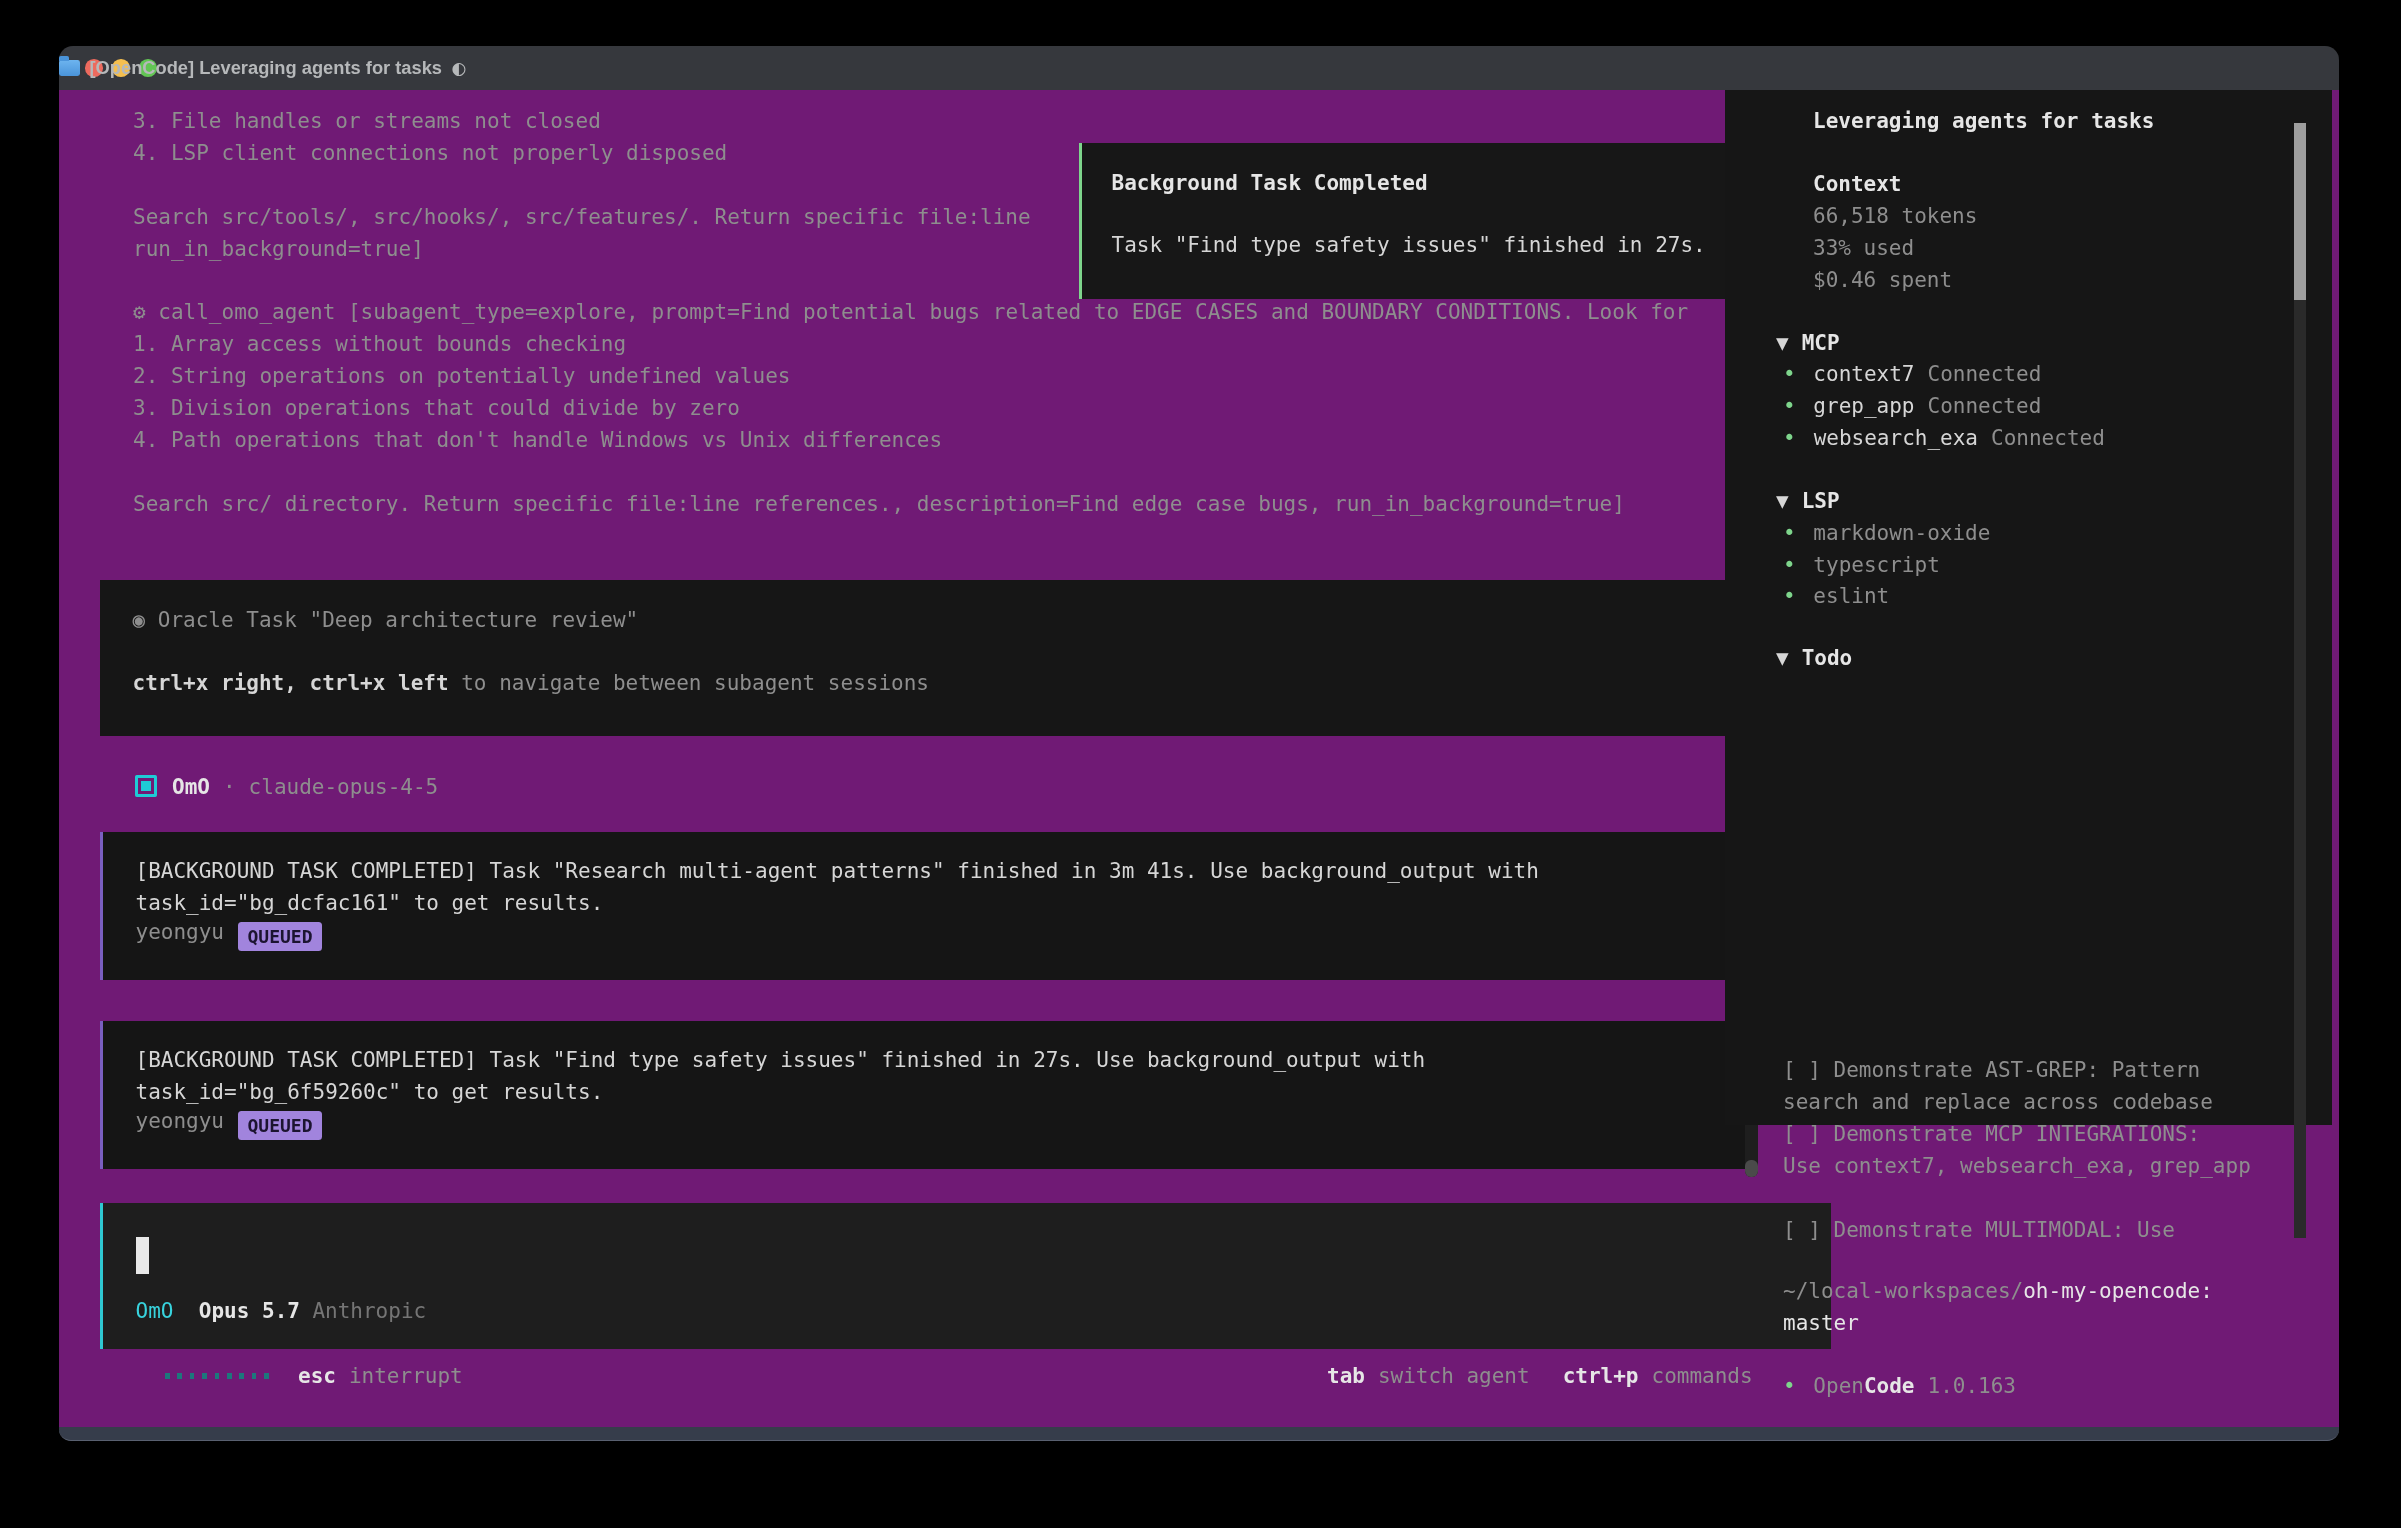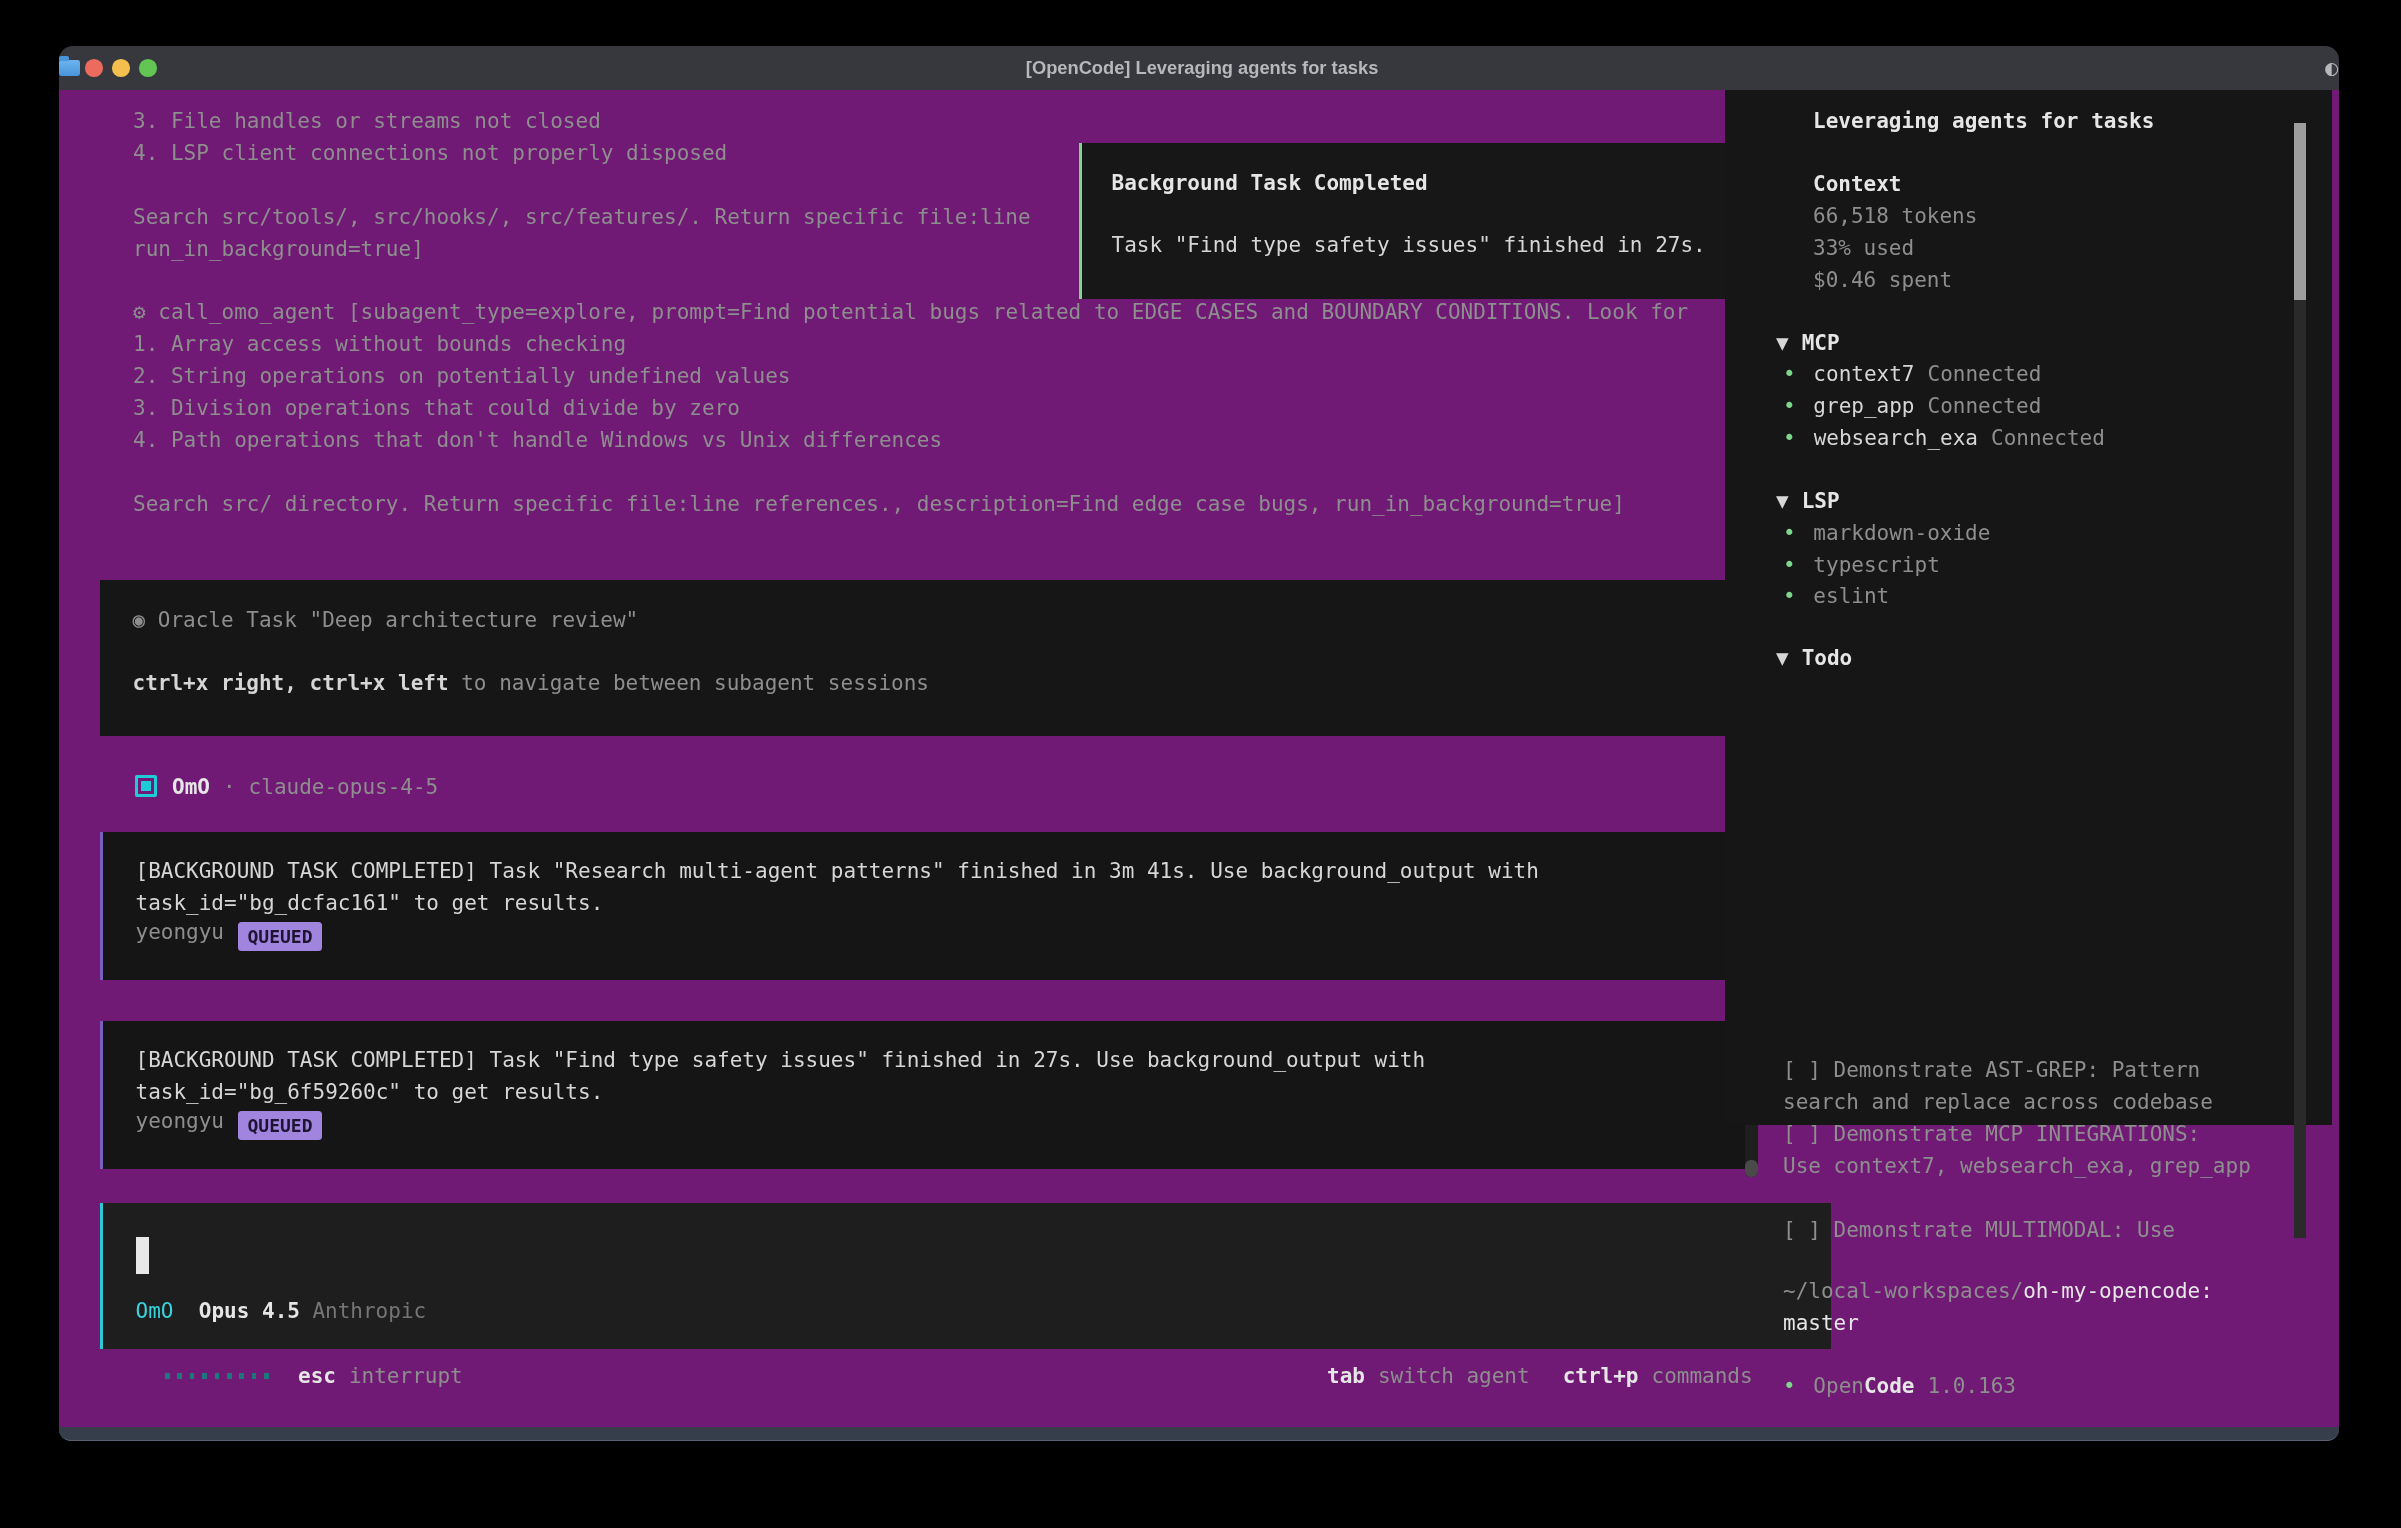--- a/index.html
+++ b/index.html
@@ -5,21 +5,21 @@
   html,body{margin:0;padding:0;background:#000;}
   body{width:2401px;height:1528px;overflow:hidden;position:relative;font-family:"DejaVu Sans Mono",monospace;}
   .abs{position:absolute;}
   .window{position:absolute;left:59px;top:46px;width:2280px;height:1395px;background:#0b0b0b;border-radius:14px;box-shadow:0 23.6px 71px rgba(0,0,0,.8);}
   .titlebar{position:absolute;left:0;top:0;width:100%;height:44px;background:#36383d;border-radius:14px 14px 0 0;}
   .lights{position:absolute;left:26px;top:13px;display:flex;gap:9.5px;}
   .light{width:17.7px;height:17.7px;border-radius:50%;display:inline-block;}
   .light.red{background:#ed6a5e;}
   .light.yellow{background:#f5bf4f;}
   .light.green{background:#62c554;}
-  .title-wrap{position:absolute;left:0;top:0;width:100%;height:44px;display:flex;align-items:center;justify-content:space-between;gap:9.5px;}
+  .title-wrap{position:absolute;left:0;top:0;width:100%;height:44px;display:flex;align-items:center;justify-content:flex-start;gap:9.5px;}
   .folder{width:21px;height:16.5px;background:linear-gradient(#6db4ef,#4a94da);border-radius:2.4px;position:relative;display:inline-block;}
   .folder:before{content:"";position:absolute;left:0;top:-3.5px;width:9.5px;height:4.7px;background:#4a94da;border-radius:1.8px 1.8px 0 0;}
   .title-text{font-family:"Liberation Sans",sans-serif;font-weight:bold;font-size:18.3px;color:#b6b8ba;}
   .title-badge{font-family:"DejaVu Sans",sans-serif;font-size:17px;color:#b6b8ba;}
   .content{position:absolute;left:0;top:44px;width:100%;height:1337px;background:#701a75;overflow:hidden;}
   .bottom-strip{position:absolute;left:0;bottom:0;width:100%;height:14px;background:#363d4b;border-radius:0 0 11.8px 11.8px;border-bottom:1.8px solid #596070;box-sizing:border-box;}
   .mono{font-family:"DejaVu Sans Mono",monospace;font-size:21px;line-height:32px;white-space:pre;}
   .smono{font-family:"DejaVu Sans Mono",monospace;font-size:21px;line-height:32px;white-space:pre;}
   .dim{color:#8e8e8e;}
   .dim2{color:#757575;}
@@ -102,21 +102,21 @@
     </div>
 
     <div class="abs taskbox" style="left:41px;top:931px;width:1652px;height:148px;">
       <div class="abs mono mid" style="left:32.5px;top:23px;">[BACKGROUND TASK COMPLETED] Task "Find type safety issues" finished in 27s. Use background_output with</div>
       <div class="abs mono mid" style="left:32.5px;top:55px;">task_id="bg_6f59260c" to get results.</div>
       <div class="abs mono dim" style="left:32.5px;top:84px;"><span>yeongyu</span><span class="badge">QUEUED</span></div>
     </div>
 
     <div class="abs inputbox" style="left:41px;top:1113px;width:1731px;height:146px;">
       <div class="cursor" style="left:32.5px;top:34px;"></div>
-      <div class="abs mono" style="left:32.5px;top:92px;"><span class="teal">OmO</span><span class="bright b" style="margin-left:25.4px;">Opus 4.5</span><span class="dim2" style="margin-left:12.4px;">Anthropic</span></div>
+      <div class="abs mono" style="left:32.5px;top:92px;"><span class="teal">OmO</span><span class="bright b" style="margin-left:25.4px;">Opus 5.7</span><span class="dim2" style="margin-left:12.4px;">Anthropic</span></div>
     </div>
 
     <div class="dotrow" style="left:106px;top:1270px;">
       <i></i>
         <i></i>
         <i></i>
         <i></i>
         <i></i>
         <i></i>
         <i></i>

